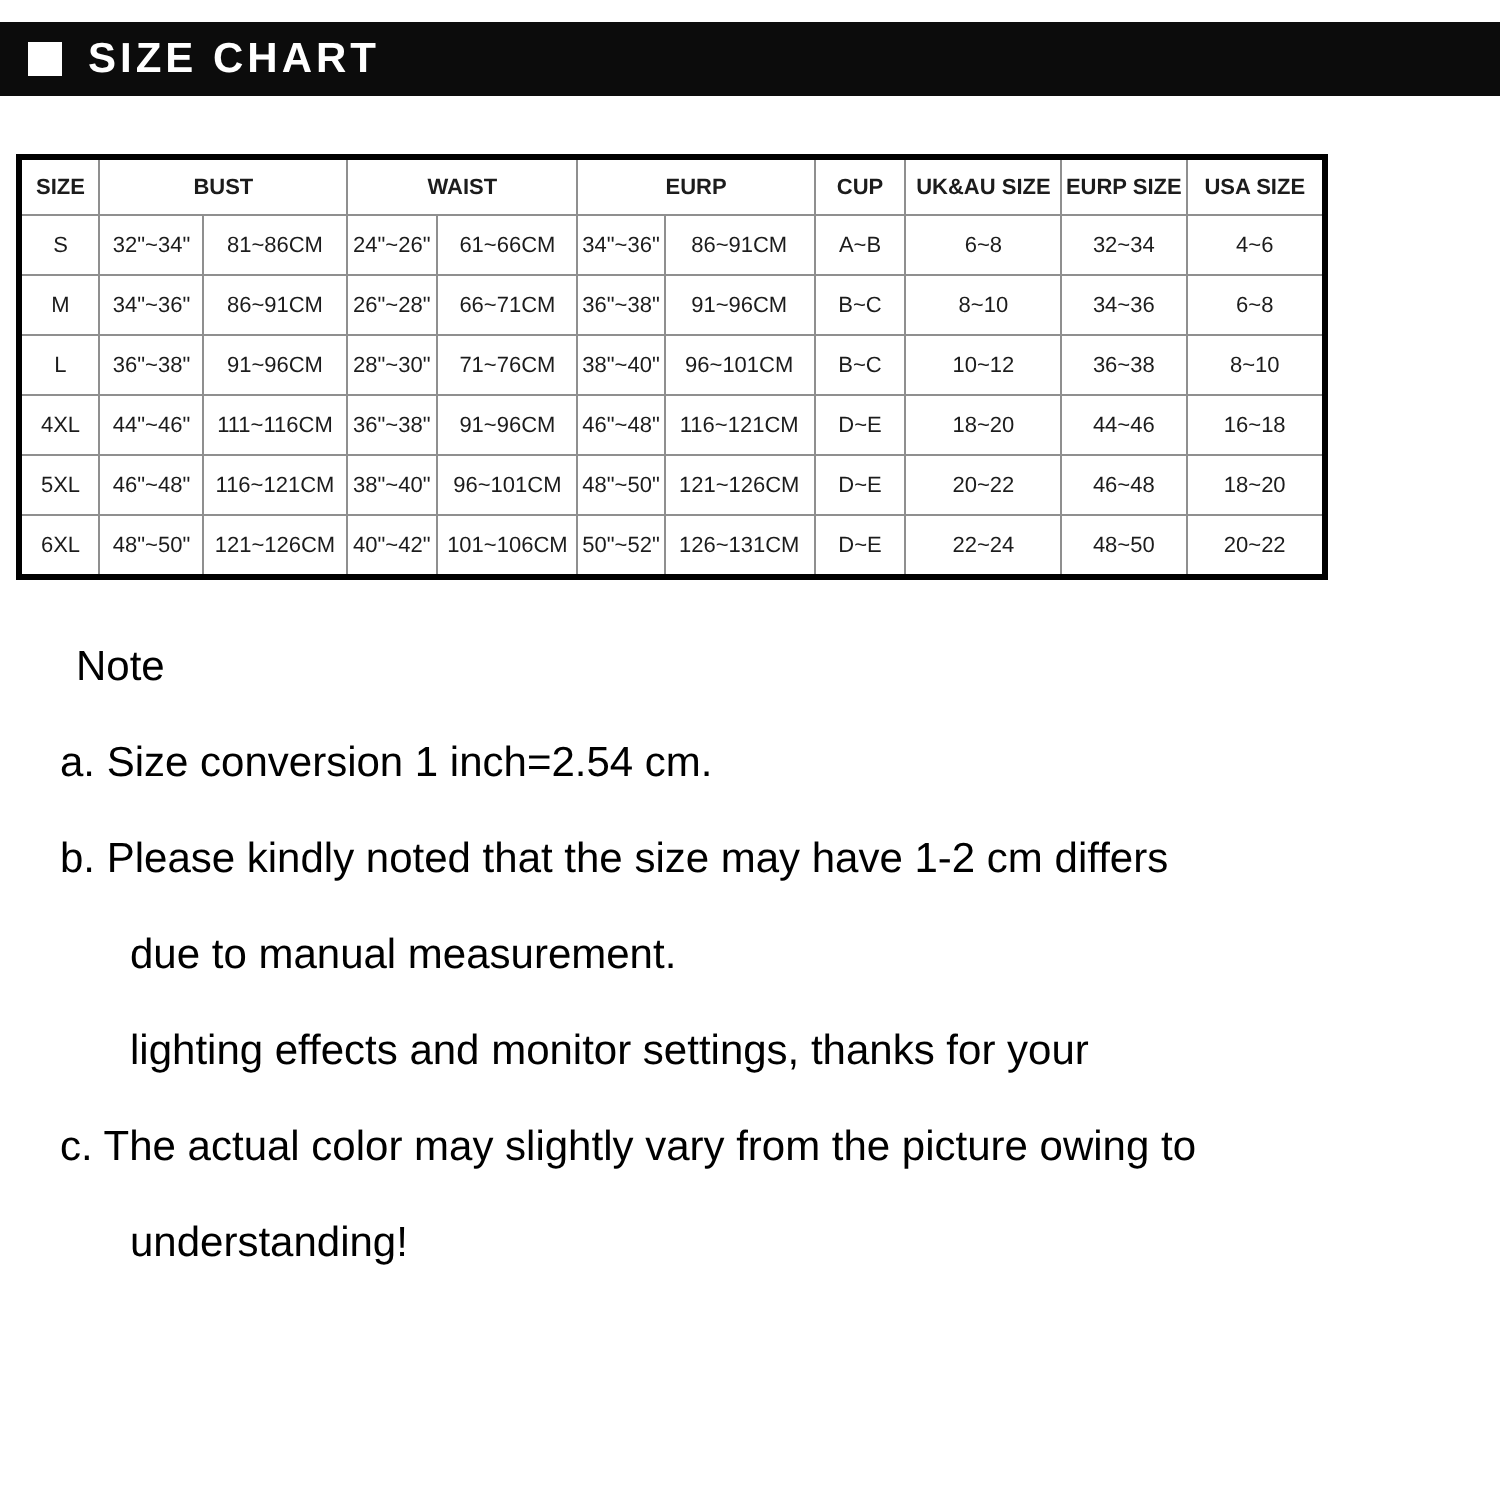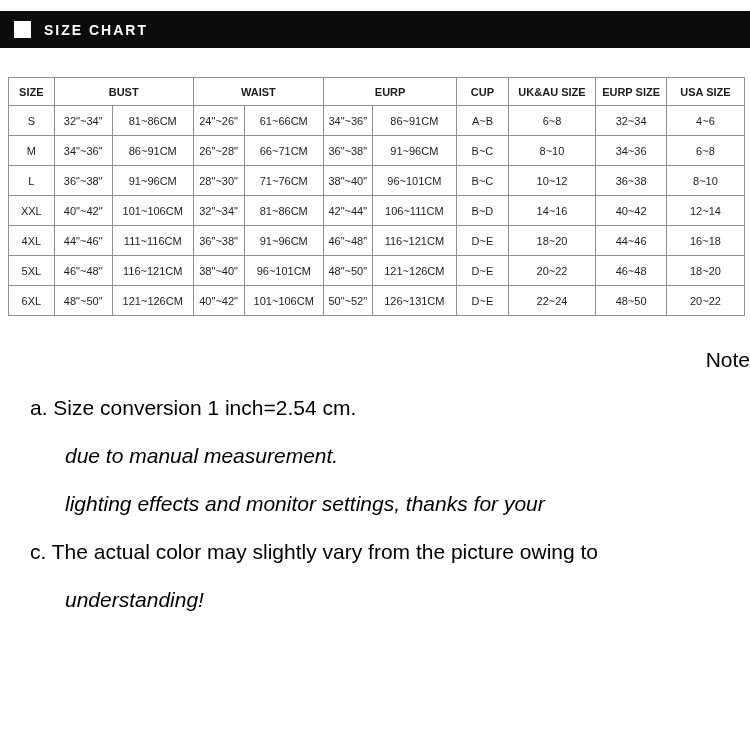--- a/index.html
+++ b/index.html
@@ -18,32 +18,32 @@
     align-items:center;
   }
   .banner .sq {
     width:17px; height:17px;
     background:#ffffff;
     margin:0 13px 0 14px;
     flex:0 0 auto;
   }
   .banner .title {
     color:#ffffff;
-    font-size:14px;
+    font-size:21px;
     font-weight:bold;
     letter-spacing:2px;
     white-space:nowrap;
   }
   
   table.size-chart {
     border-collapse:collapse;
     table-layout:fixed;
-    width:737px;
+    width:656px;
     margin:29px 0 0 8px;
-    border:1px solid #000000;
+    border:3px solid #000000;
   }
   table.size-chart th, table.size-chart td {
     border:1px solid #8f8f8f;
     text-align:center;
     vertical-align:middle;
     color:#1c1c1c;
     font-size:11px;
     padding:0;
     white-space:nowrap;
     overflow:hidden;
@@ -53,28 +53,27 @@
   
   .notes {
     margin-top:20px;
     color:#000000;
     font-size:21px;
   }
   .note-heading {
     margin-left:38px;
     line-height:48px;
     white-space:nowrap;
-    text-align:right;
   }
   .note-line {
     margin-left:30px;
     line-height:48px;
     white-space:nowrap;
   }
-  .note-line.cont { margin-left:65px;font-style:italic; }
+  .note-line.cont { margin-left:65px; }
 </style>
 </head>
 <body>
 
 <div class="banner">
   <div class="sq"></div>
   <div class="title">SIZE CHART</div>
 </div>
 
 <table class="size-chart">
@@ -137,33 +136,20 @@
         <td>28"~30"</td>
         <td>71~76CM</td>
         <td>38"~40"</td>
         <td>96~101CM</td>
         <td>B~C</td>
         <td>10~12</td>
         <td>36~38</td>
         <td>8~10</td>
       </tr>
       <tr>
-        <td>XXL</td>
-        <td>40"~42"</td>
-        <td>101~106CM</td>
-        <td>32"~34"</td>
-        <td>81~86CM</td>
-        <td>42"~44"</td>
-        <td>106~111CM</td>
-        <td>B~D</td>
-        <td>14~16</td>
-        <td>40~42</td>
-        <td>12~14</td>
-      </tr>
-      <tr>
         <td>4XL</td>
         <td>44"~46"</td>
         <td>111~116CM</td>
         <td>36"~38"</td>
         <td>91~96CM</td>
         <td>46"~48"</td>
         <td>116~121CM</td>
         <td>D~E</td>
         <td>18~20</td>
         <td>44~46</td>
@@ -195,18 +181,19 @@
         <td>48~50</td>
         <td>20~22</td>
       </tr>
     </tbody>
 </table>
 
 <div class="notes">
   <div class="note-heading">Note</div>
   <div>
       <div class="note-line">a. Size conversion 1 inch=2.54 cm.</div>
+      <div class="note-line">b. Please kindly noted that the size may have 1-2 cm differs</div>
       <div class="note-line cont">due to manual measurement.</div>
       <div class="note-line cont">lighting effects and monitor settings, thanks for your</div>
       <div class="note-line">c. The actual color may slightly vary from the picture owing to</div>
       <div class="note-line cont">understanding!</div>
     </div>
 </div>
 
 </body></html>

